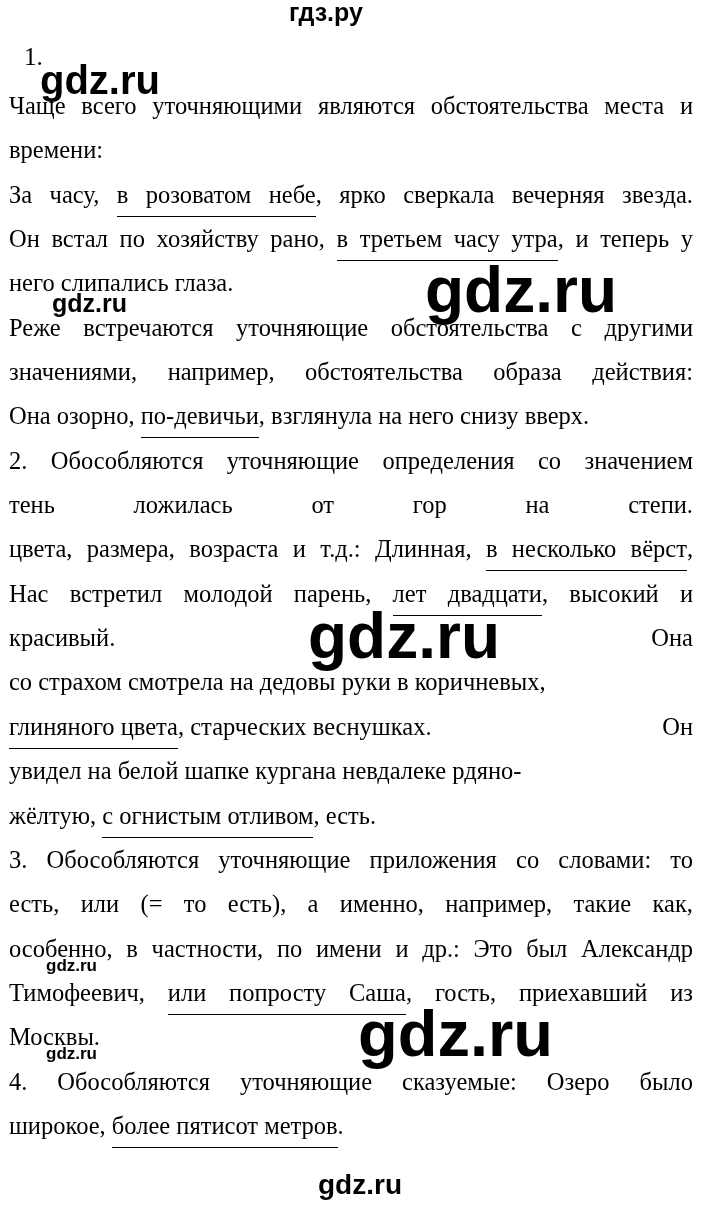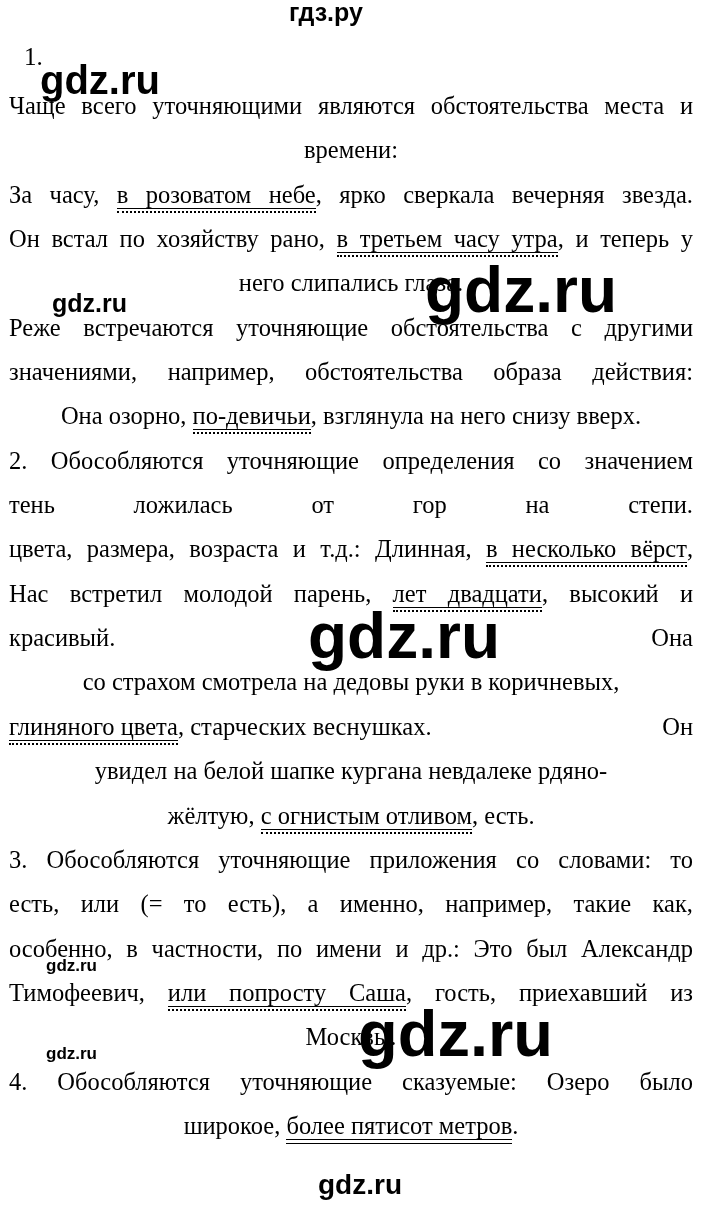--- a/index.html
+++ b/index.html
@@ -51,25 +51,25 @@
   #textflow {
     position:absolute; left:9px; top:84px; width:684px;
   }
   .tl {
     height:44.35px; line-height:44.35px;
     font-size:24.5px;
     overflow:hidden;
     white-space:normal;
   }
   .tl.j { text-align:justify; text-align-last:justify; }
-  .tl.l { text-align:center; }
+  .tl.l { text-align:left; }
   .tl.split { display:flex; justify-content:space-between;gap:32px; }
 
   
-  .ul { position:relative; display:inline; border-bottom:1.5px solid #000; padding-bottom:0; }
+  .ul { position:relative; display:inline; border-bottom:1.5px solid #000; padding-bottom:8px; }
   .ul::after { content:""; position:absolute; left:0; right:0; bottom:-5px; }
   .ul-obstoyatelstvo::after { border-top:2px dotted #000; }  
   .ul-opredelenie::after    { border-top:2px dotted #000; }  
   .ul-skazuemoe::after      { border-top:1.5px solid #000; } 
 </style>
 </head>
 <body>
 
 <div class="page">
 

